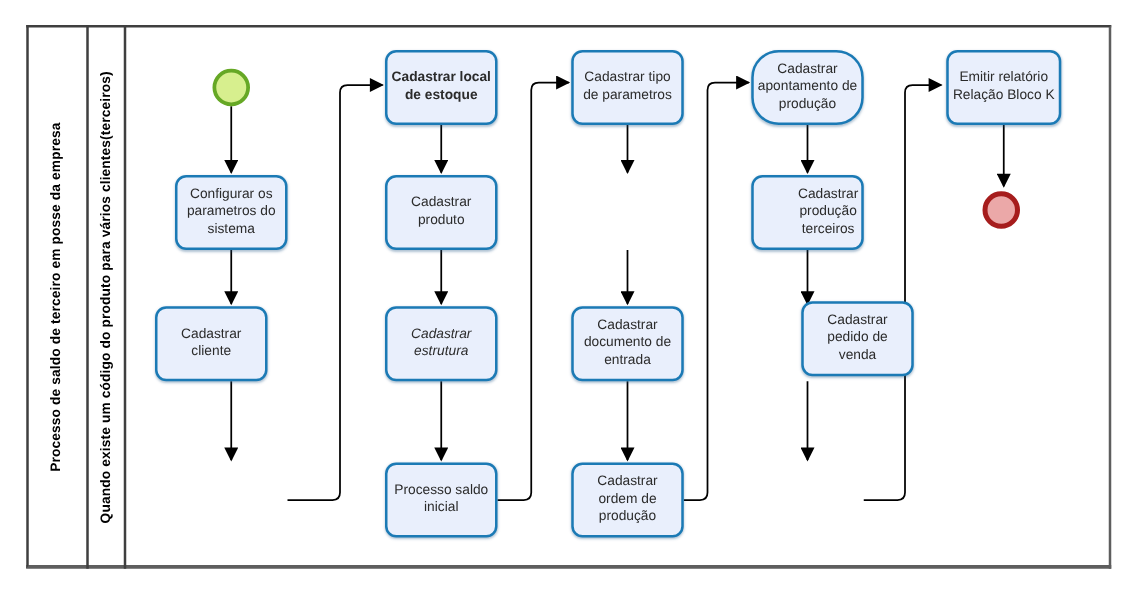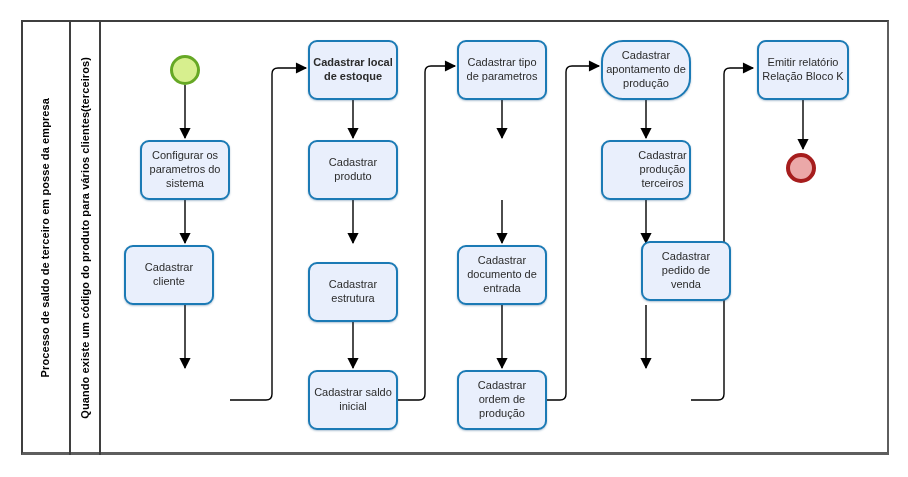--- a/index.html
+++ b/index.html
@@ -89,22 +89,22 @@
   </svg>
 
   <div class="event event-start"></div>
   <div class="event event-end"></div>
 
   <div class="task" style="left:140px;top:140px;">Configurar os parametros do sistema</div>
   <div class="task" style="left:124px;top:245px;">Cadastrar cliente</div>
 
   <div class="task" style="left:308px;top:40px;font-weight:bold;">Cadastrar local de estoque</div>
   <div class="task" style="left:308px;top:140px;">Cadastrar produto</div>
-  <div class="task" style="left:308px;top:262px;">Cadastrar estrutura</div>
-  <div class="task" style="left:308px;top:370px;">Cadastrar saldo inicial</div>
+  <div class="task" style="left:308px;top:245px;font-style:italic;">Cadastrar estrutura</div>
+  <div class="task" style="left:308px;top:370px;">Processo saldo inicial</div>
 
   <div class="task" style="left:457px;top:40px;">Cadastrar tipo de parametros</div>
   <div class="task" style="left:457px;top:245px;">Cadastrar documento de entrada</div>
   <div class="task" style="left:457px;top:370px;">Cadastrar ordem de produção</div>
 
   <div class="task" style="left:601px;top:40px;border-radius:22px;">Cadastrar apontamento de produção</div>
   <div class="task" style="left:601px;top:140px;padding-left:36px;">Cadastrar produção terceiros</div>
   <div class="task" style="left:601px;top:241px;margin-left:40px;">Cadastrar pedido de venda</div>
 
   <div class="task" style="left:757px;top:40px;width:92px;">Emitir relatório Relação Bloco K</div>

